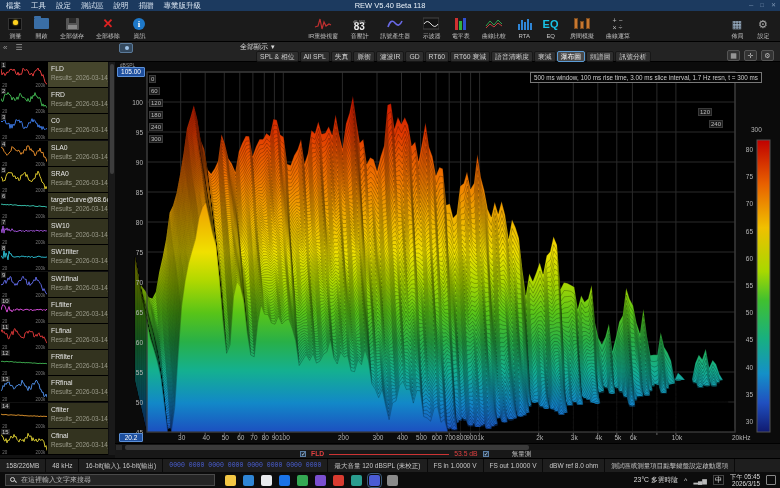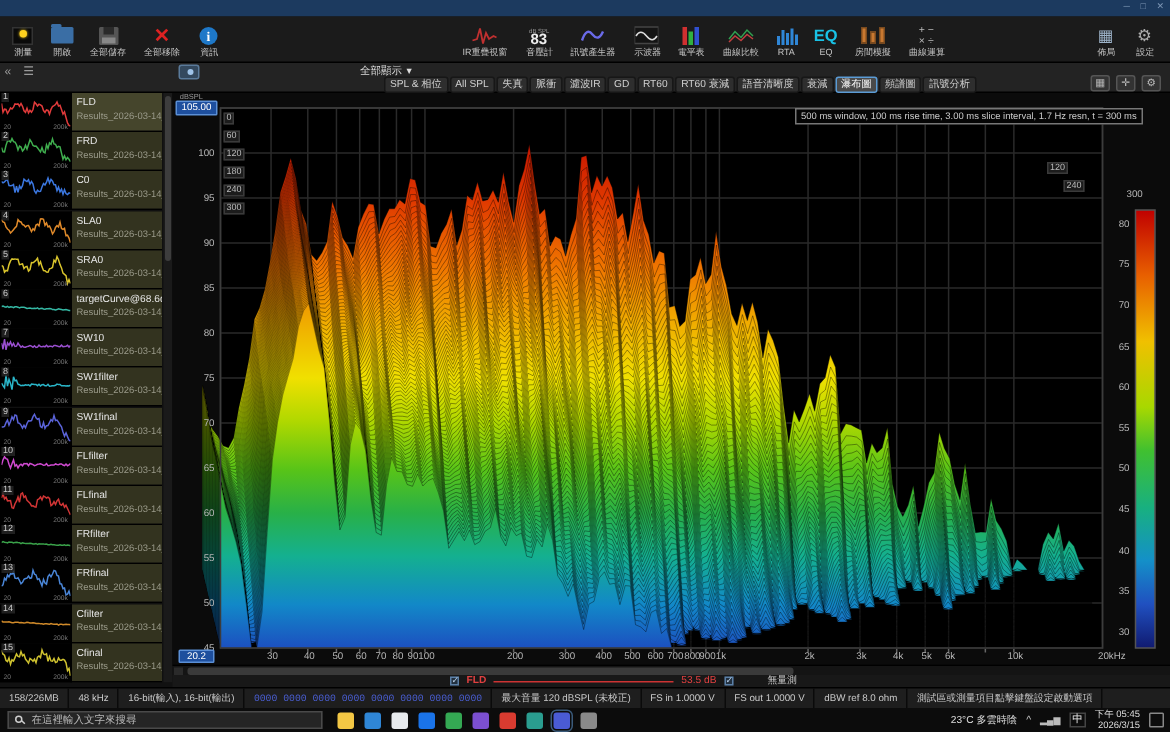--- a/index.html
+++ b/index.html
@@ -113,20 +113,30 @@
   .clock{display:flex;flex-direction:column;align-items:flex-end;line-height:7px;}
   .clock span{font-size:6.3px;color:#ddd;}
   .notif{width:10px;height:10px;border:1px solid #888;border-radius:1px;}
 </style>
 </head>
 <body>
 
 <div class="screen">
 
   <div class="titlebar">
+    <div class="menus" id="menus">
+        <span class="menu-item">檔案</span>
+        <span class="menu-item">工具</span>
+        <span class="menu-item">設定</span>
+        <span class="menu-item">測試區</span>
+        <span class="menu-item">說明</span>
+        <span class="menu-item">捐贈</span>
+        <span class="menu-item">專業版升級</span>
+      </div>
+    <div class="wintitle">REW V5.40 Beta 118</div>
     <div class="winctrls" id="winctrls">
         <span class="winctrl">─</span>
         <span class="winctrl">□</span>
         <span class="winctrl">✕</span>
       </div>
   </div>
 
   <div class="toolbar">
     <div class="tgroup tg-left" id="tb-left">
         <div class="tbtn">

